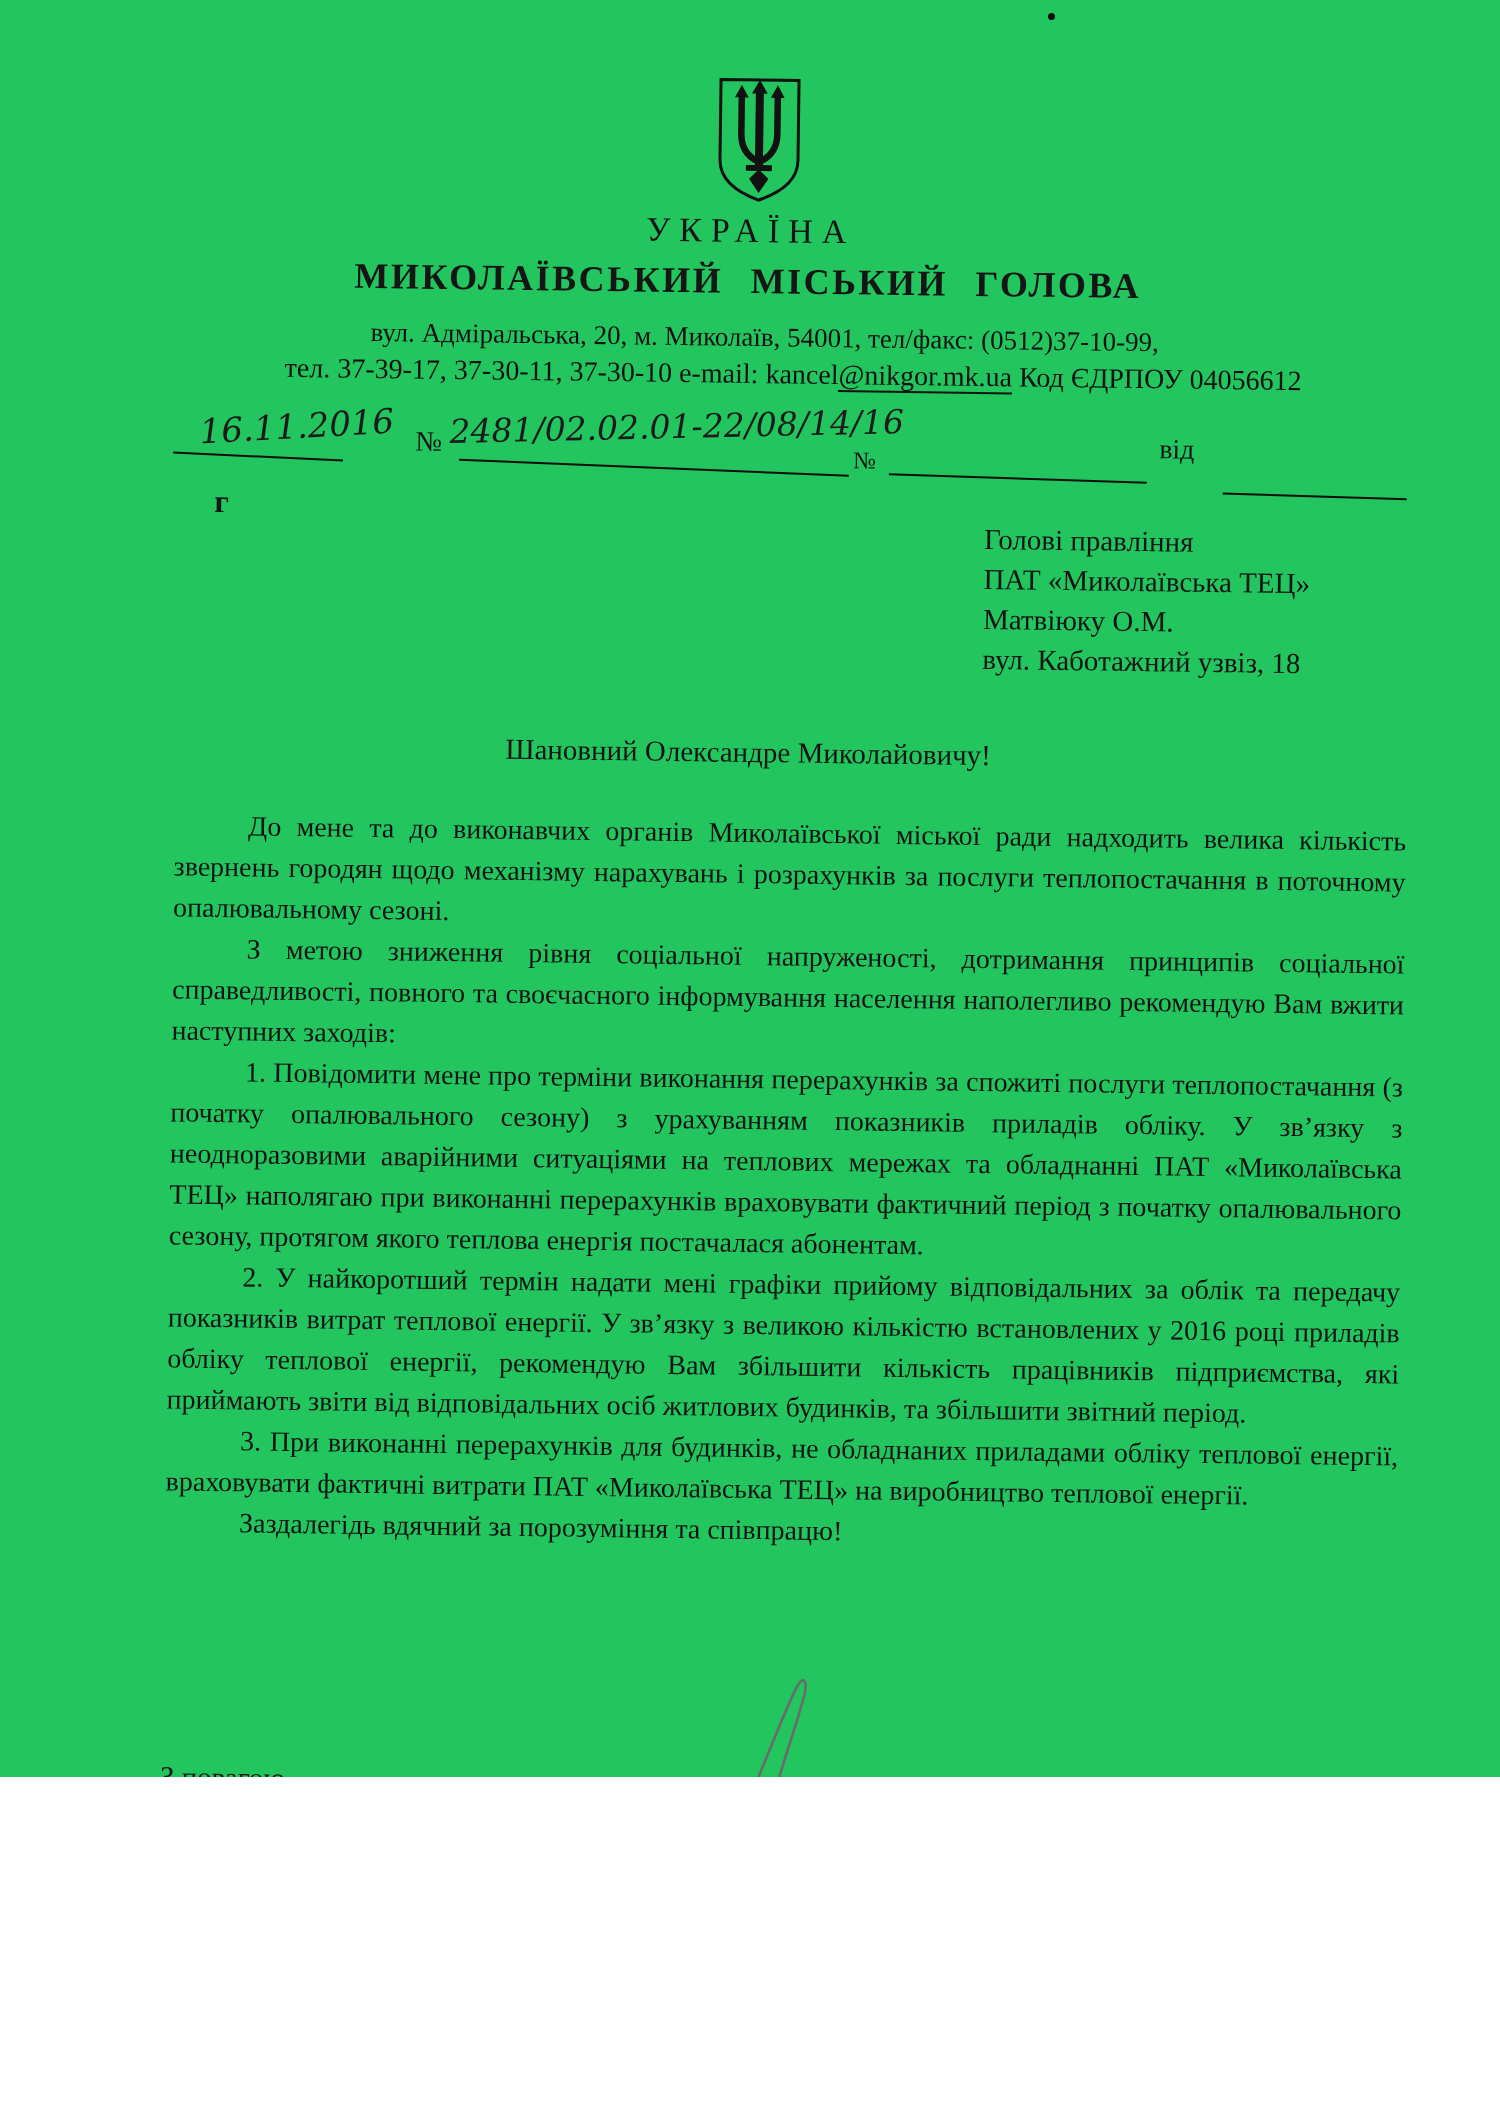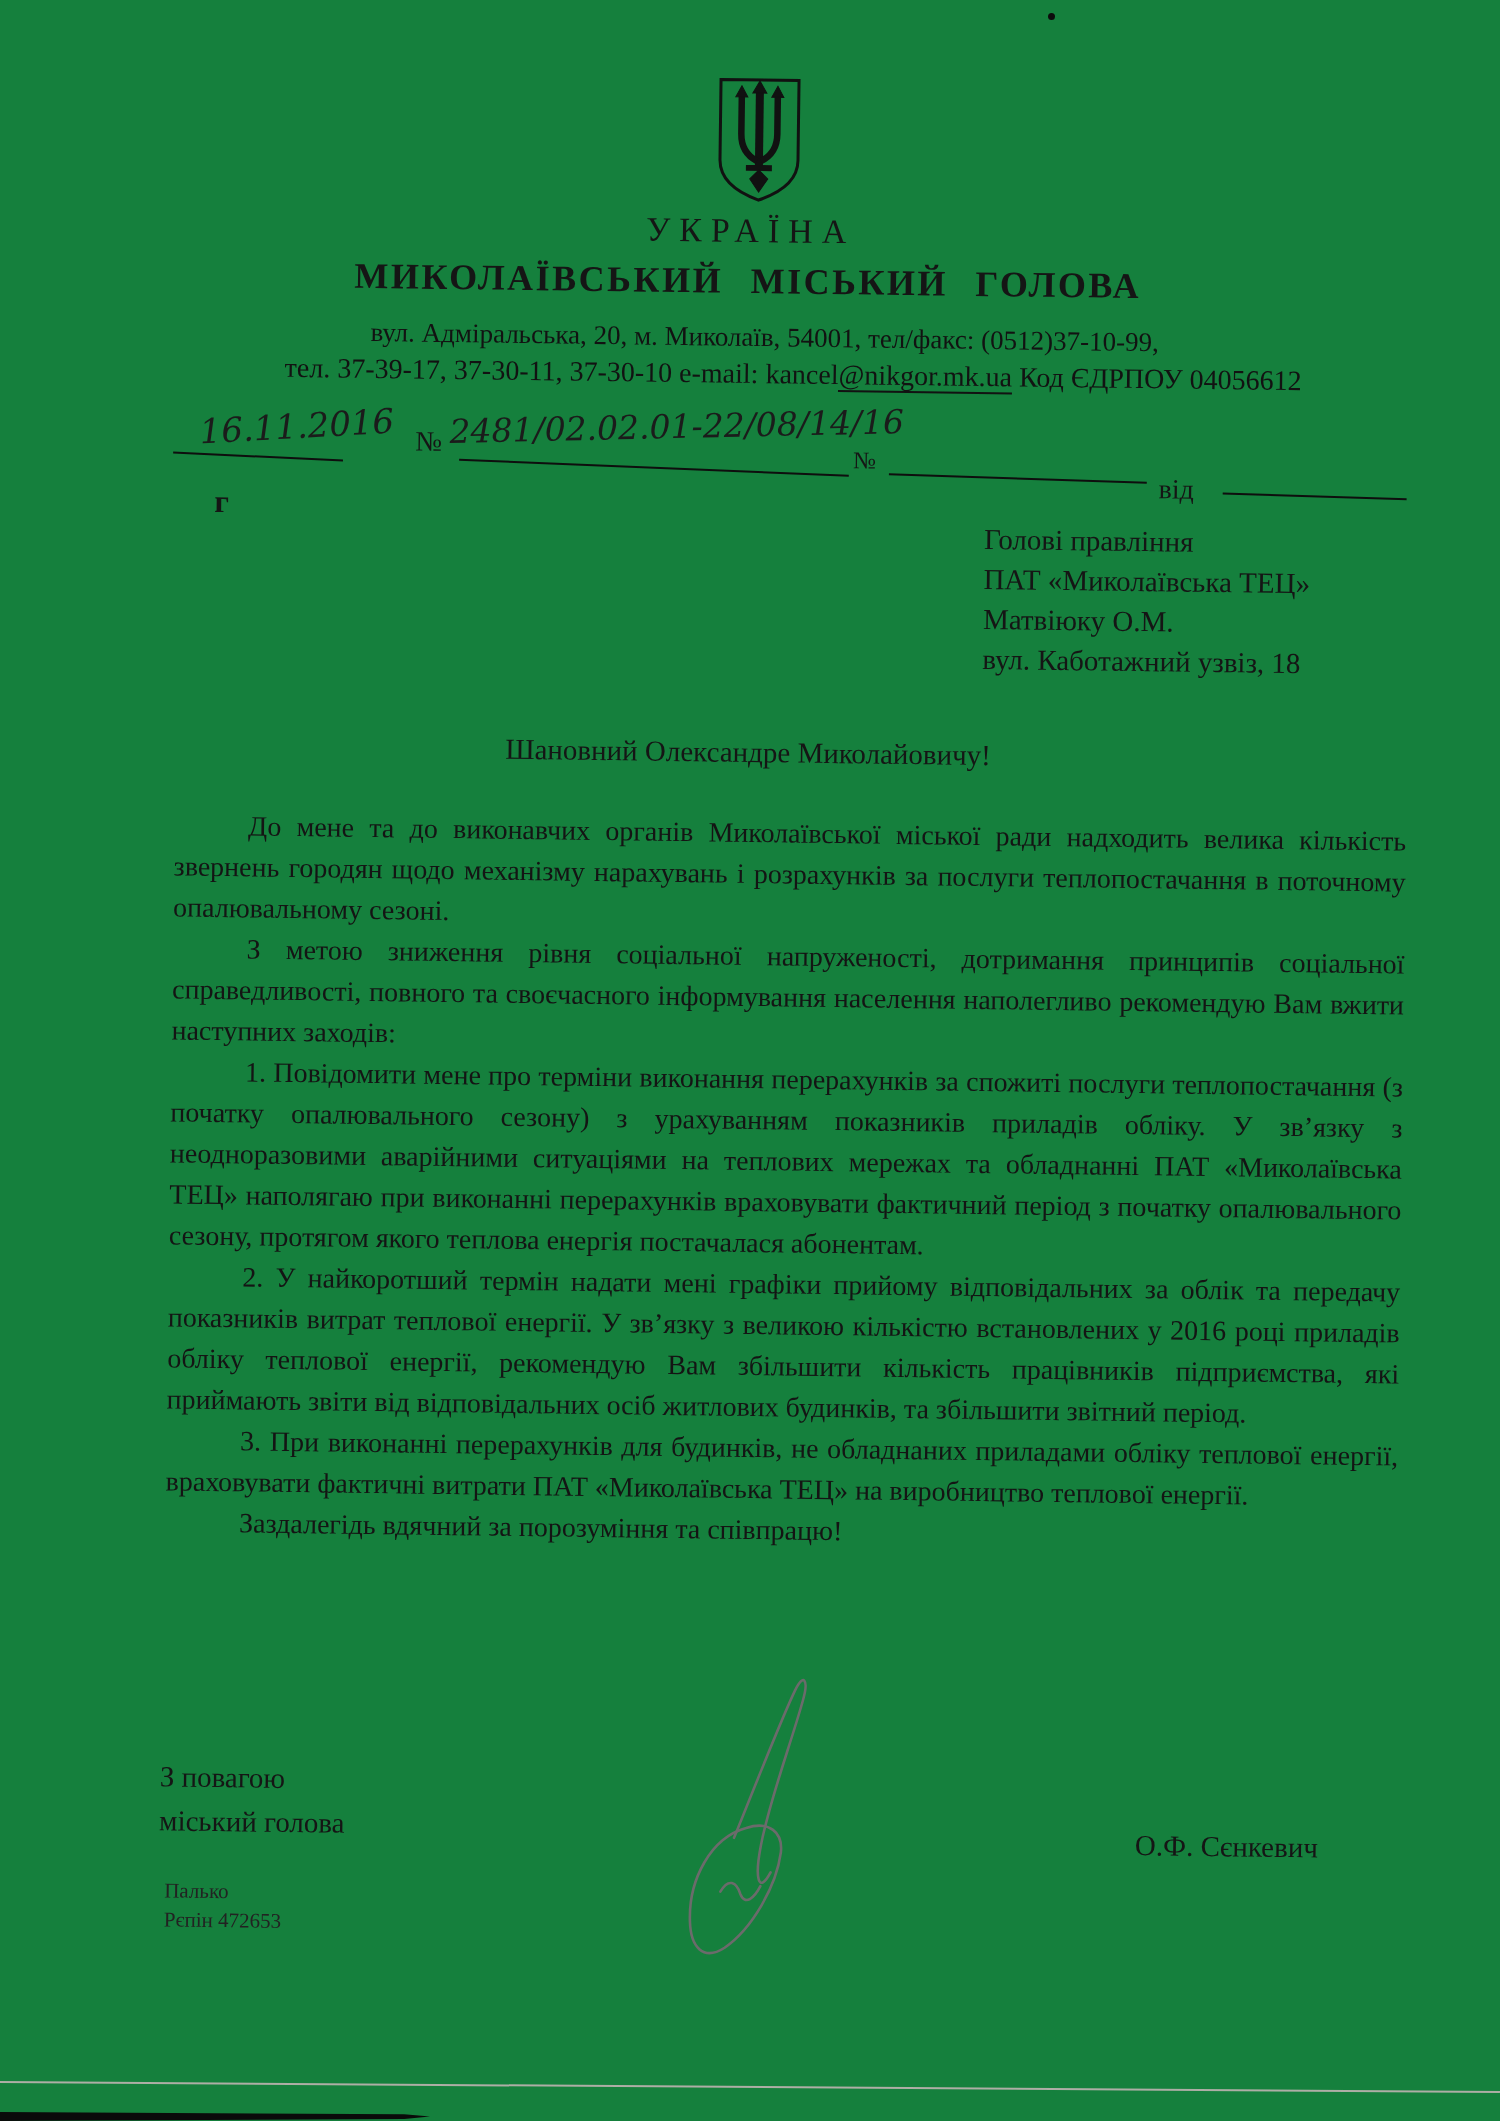--- a/index.html
+++ b/index.html
@@ -1,19 +1,19 @@
 <!DOCTYPE html>
 <html><head>
 <meta charset="utf-8">
 <style>
   html,body{margin:0;padding:0;background:#ffffff;}
   .page{
     position:relative;
-    width:1500px;height:2121px;
-    background:#15803d;
+    width:1500px;height:1777px;
+    background:#22c55e;
     overflow:hidden;
     font-family:"Liberation Serif", serif;
     color:#151515;
   }
   .tilt{position:absolute;inset:0;transform:rotate(0.75deg);transform-origin:750px 1000px;}
   .abs{position:absolute;}
   .country{
     font-size:34px;letter-spacing:9px;white-space:nowrap;
   }
   .org-title{
@@ -81,21 +81,21 @@
     <div class="abs rule" style="left:166px;top:462px;width:170px;transform:rotate(2deg);"></div>
 
     <div class="abs ref-label" style="left:408px;top:430px;">№</div>
 
     <div class="abs hw" style="left:442px;top:408px;font-size:33px;transform:rotate(-2deg);">2481/02.02.01-22/08/14/16</div>
     <div class="abs rule" style="left:452px;top:468px;width:390px;transform:rotate(1.6deg);"></div>
 
     <div class="abs ref-label" style="left:846px;top:446px;font-size:24px;">№</div>
     <div class="abs rule" style="left:882px;top:474px;width:258px;transform:rotate(1.1deg);border-bottom-width:2px;"></div>
 
-    <div class="abs ref-label" style="left:1152px;top:468px;text-align:center;">від</div>
+    <div class="abs ref-label" style="left:1152px;top:428px;text-align:center;">від</div>
     <div class="abs rule" style="left:1216px;top:488px;width:184px;transform:rotate(1.1deg);border-bottom-width:2px;"></div>
 
     <div class="abs corner-mark" style="left:208px;top:492px;">г</div>
 
     <div class="abs recipient" style="left:978px;top:516px;">
       <div>Голові правління</div>
       <div>ПАТ «Миколаївська ТЕЦ»</div>
       <div>Матвіюку О.М.</div>
       <div>вул. Каботажний узвіз, 18</div>
     </div>

